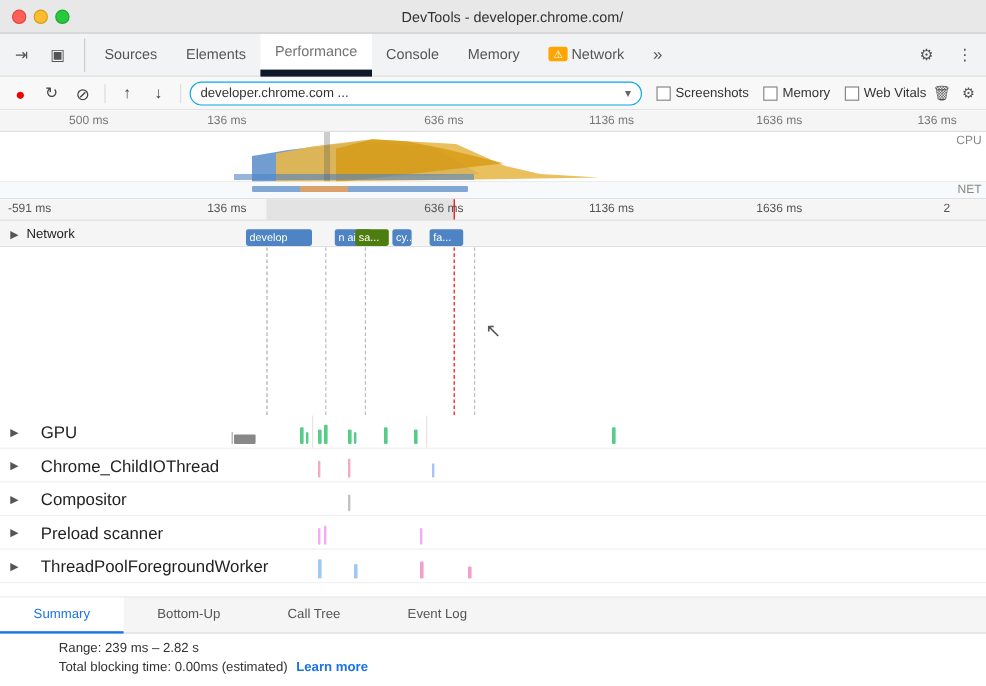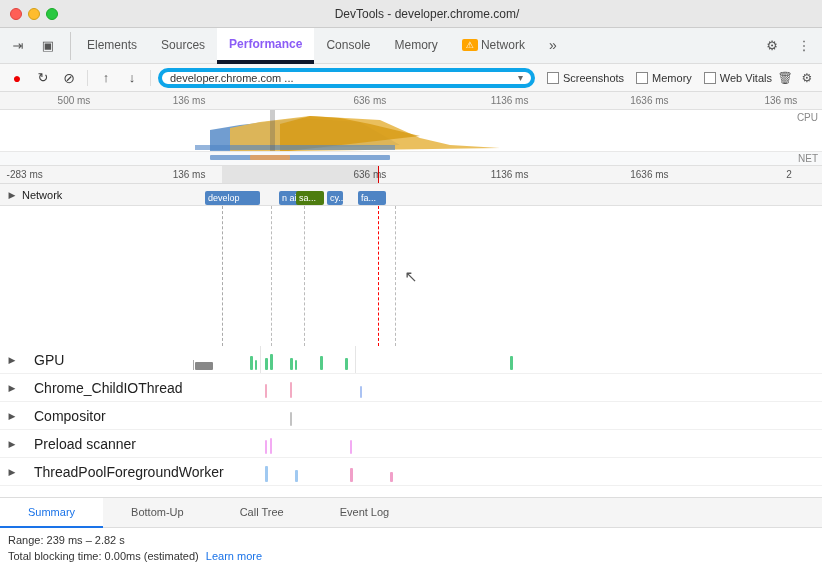--- a/index.html
+++ b/index.html
@@ -64,24 +64,23 @@
       height: 36px;
       display: flex;
       align-items: center;
       cursor: pointer;
       font-size: 12px;
       color: #555;
       border-bottom: 2px solid transparent;
       white-space: nowrap;
     }
     .tab-item.active {
-      color: #8b5cf6;
-      border-bottom: 4px solid #0f172a;
-      background: #fff;
-      font-weight: bold;
+      color: #737373;
+      border-bottom: 6px solid #0f172a;
+      background: #fff;
     }
     .tab-bar-right {
       margin-left: auto;
       display: flex;
       align-items: center;
       gap: 4px;
     }
 
     
     .toolbar {
@@ -99,21 +98,21 @@
       cursor: pointer;
       border-radius: 3px;
       color: #444;
       font-size: 13px;
     }
     .toolbar-sep { width: 1px; height: 16px; background: #ddd; margin: 0 3px; }
     .url-bar {
       flex: 1;
       height: 20px;
       background: #fff;
-      border: 4px solid #0ea5e9;
+      border: 1px solid #0ea5e9;
       border-radius: 10px;
       padding: 0 8px;
       font-size: 11px;
       color: #333;
       display: flex;
       align-items: center;
       justify-content: space-between;
     }
     .url-text { color: #333; font-size: 11px; }
     .url-dropdown { color: #666; font-size: 10px; }
@@ -306,22 +305,22 @@
     }
     .bottom-tab.active {
       color: #1a73e8;
       border-bottom: 2px solid #1a73e8;
       background: #fff;
     }
     .bottom-content {
       padding: 6px 8px;
       font-size: 11px;
     }
-    .bottom-row { margin-bottom: 4px; color: #333; }
-    .learn-more { color: #1a73e8; cursor: pointer; text-decoration: none; margin-left: 4px; }
+    .bottom-row { margin-bottom: 4px; color: #333; margin-left: 41px; }
+    .learn-more { color: #1a73e8; cursor: pointer; text-decoration: none; margin-left: 4px; font-weight: bold; }
 
     
     .vline {
       position: absolute;
       width: 1px;
       top: 0; bottom: 0;
       pointer-events: none;
     }
 
     
@@ -352,24 +351,24 @@
 </div>
 
 <div class="devtools">
 
   <div class="tab-bar">
     <div class="tab-bar-left">
       <div class="tab-bar-icon">⇥</div>
       <div class="tab-bar-icon">▣</div>
     </div>
     <div class="tab-item">
+      <span>Sources</span>
+    </div>
+    <div class="tab-item">
       <span>Elements</span>
-    </div>
-    <div class="tab-item">
-      <span>Sources</span>
     </div>
     <div class="tab-item active">
       <span>Performance</span>
     </div>
     <div class="tab-item">
       <span>Console</span>
     </div>
     <div class="tab-item">
       <span>Memory</span>
     </div>
@@ -451,21 +450,21 @@
         <rect x="250" y="3" width="40" height="5" fill="#f0a050" opacity="0.8" rx="1"></rect>
       </svg>
     </div>
 
     <div class="time-axis">
 
       <div class="vline" style="left:46%;background:#dd0000;z-index:10;"></div>
 
       <div style="position:absolute;left:27%;width:19%;top:0;bottom:0;background:rgba(0,0,0,0.07);"></div>
 
-      <span class="time-axis-label" style="left:3%">-283 ms</span>
+      <span class="time-axis-label" style="left:3%">-591 ms</span>
       <span class="time-axis-label" style="left:23%">136 ms</span>
       <span class="time-axis-label" style="left:45%">636 ms</span>
       <span class="time-axis-label" style="left:62%">1136 ms</span>
       <span class="time-axis-label" style="left:79%">1636 ms</span>
       <span class="time-axis-label" style="left:96%">2</span>
     </div>
 
     <div class="section-row">
       <div class="section-toggle">▶</div>
       <span class="section-label">Network</span>

